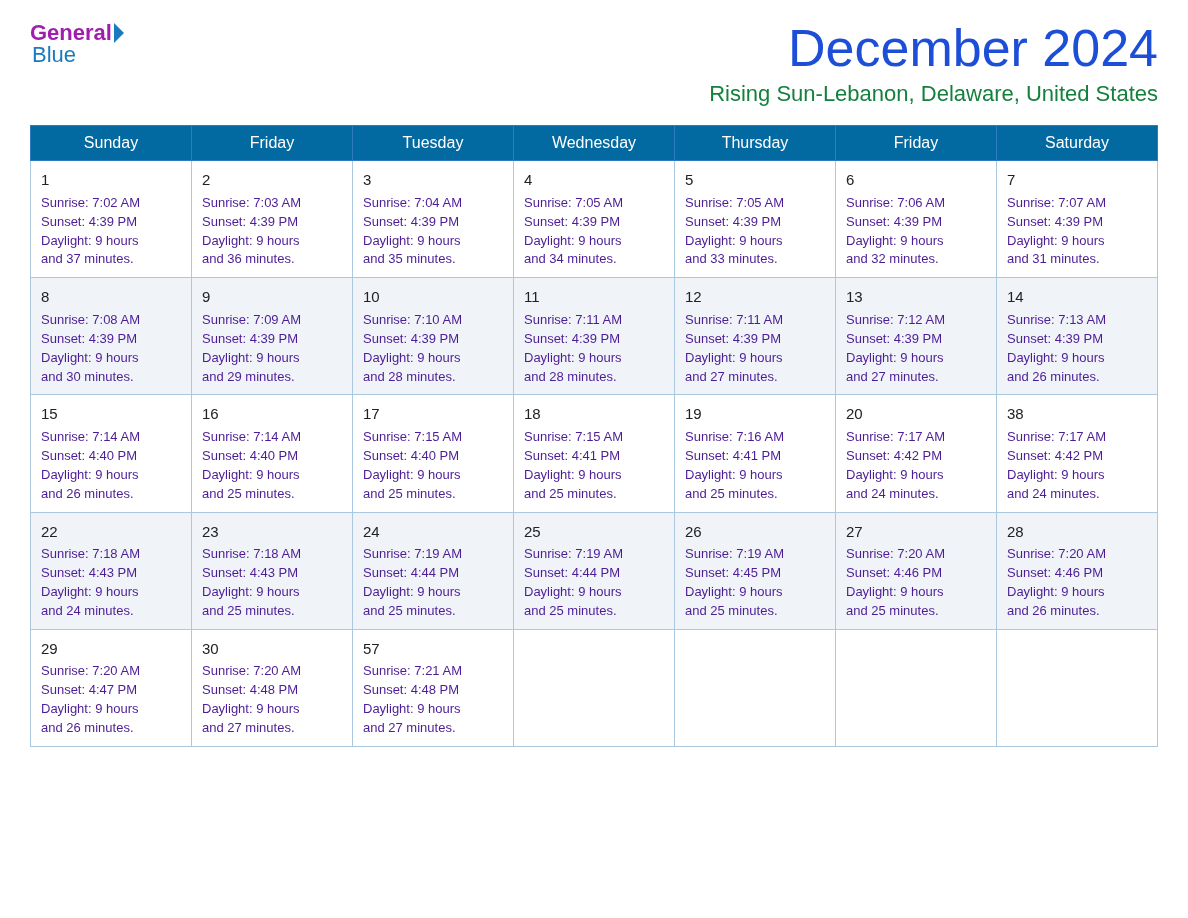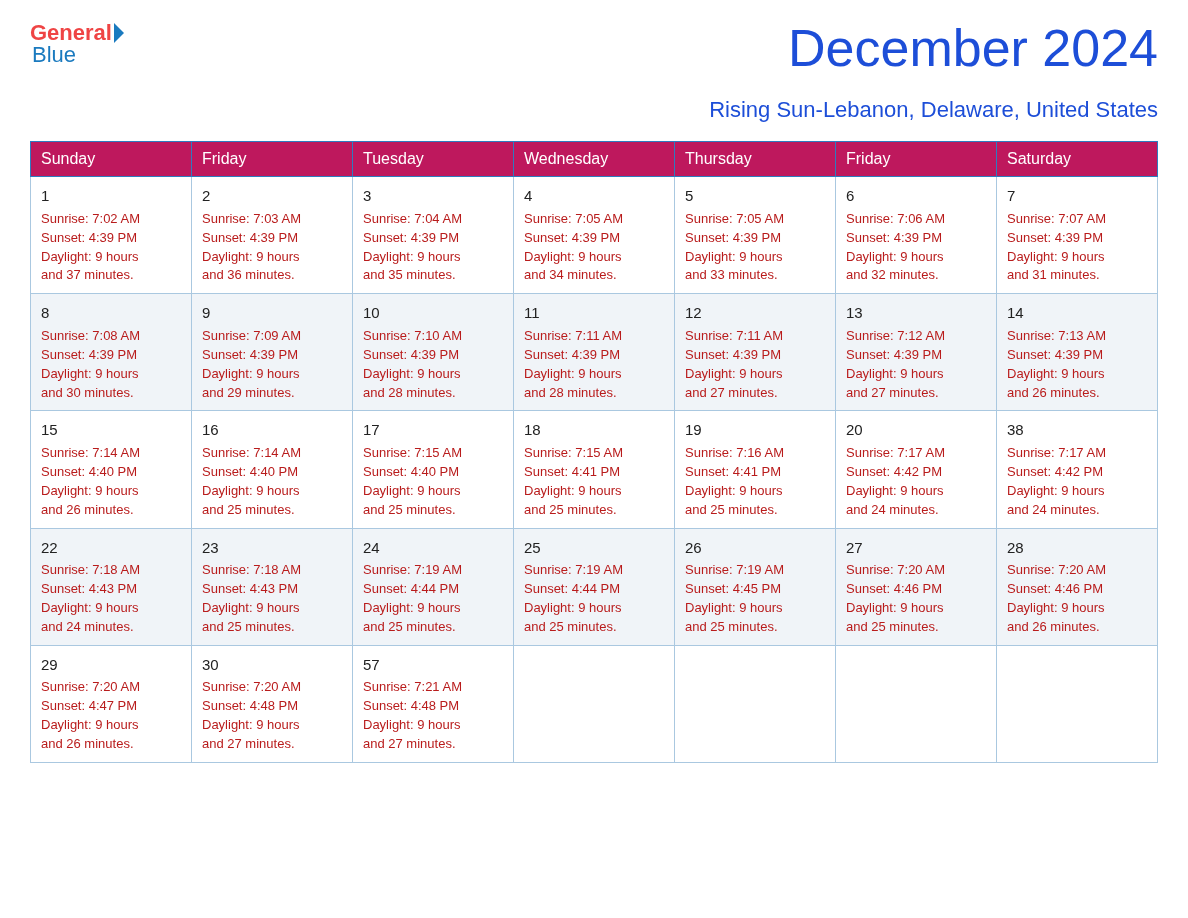--- a/index.html
+++ b/index.html
@@ -21,75 +21,75 @@
       flex-direction: column;
       align-items: flex-start;
     }
     .logo-text {
       font-size: 22px;
       font-weight: bold;
       color: #333;
       display: flex;
       align-items: center;
     }
-    .logo-general { color: #ef4444; }
+    .logo-general { color: #a21caf; }
     .logo-triangle {
       width: 0; height: 0;
       border-left: 10px solid #1a7abf;
       border-top: 10px solid transparent;
       border-bottom: 10px solid transparent;
       margin-left: 2px;
       display: inline-block;
     }
     .title-area {
       text-align: right;
     }
     .main-title {
       font-size: 52px;
       font-weight: 300;
       color: #1d4ed8;
       line-height: 1.1;
     }
     .subtitle {
       font-size: 22px;
-      color: #1d4ed8;
-      margin-top: 20px;
+      color: #15803d;
+      margin-top: 4px;
     }
     table {
       width: 100%;
       border-collapse: collapse;
       table-layout: fixed;
     }
     thead tr th {
-      background-color: #be185d;
+      background-color: #0369a1;
       color: #fff;
       font-size: 16px;
       font-weight: normal;
       padding: 8px 10px;
-      text-align: left;
+      text-align: center;
       border: 1px solid #2e7bbf;
     }
     tbody tr td {
       vertical-align: top;
       padding: 8px 10px;
       font-size: 13.5px;
       color: #222;
       border: 1px solid #aac8e0;
       line-height: 1.45;
       height: 105px;
     }
     tbody tr td .day-num {
       font-size: 15px;
       font-weight: normal;
       display: block;
       margin-bottom: 3px;
     }
     tbody tr td .day-info {
       font-size: 13px;
-      color: #b91c1c;
+      color: #4c1d95;
     }
     tbody tr td.empty {
       background: #fff;
     }
     tbody tr:nth-child(odd) td {
       background-color: #ffffff;
     }
     tbody tr:nth-child(even) td {
       background-color: #f0f4f8;
     }

